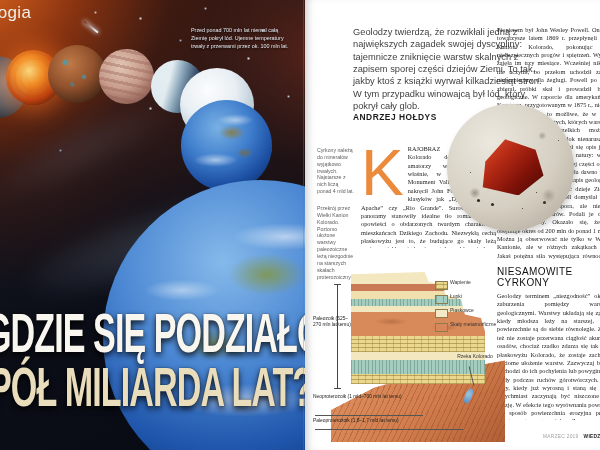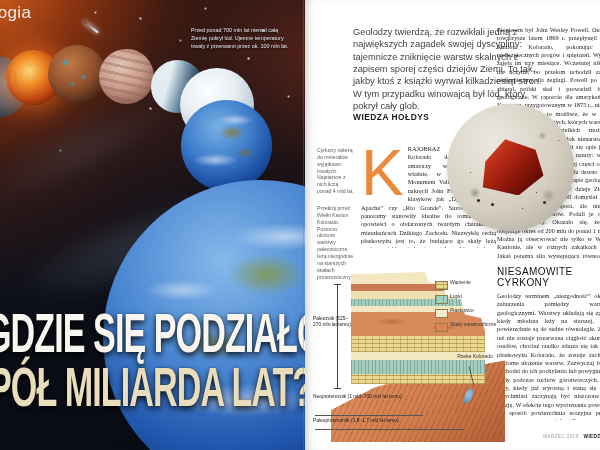--- a/index.html
+++ b/index.html
@@ -171,21 +171,21 @@
   <div id="left-caption" class="abs">Przed ponad 700 mln lat niemal całą Ziemię pokrył lód. Ujemne temperatury trwały z przerwami przez ok. 100 mln lat.</div>
   <div id="title-line1" class="abs title-line">GDZIE SIĘ PODZIAŁO</div>
   <div id="title-line2" class="abs title-line">PÓŁ MILIARDA LAT?</div>
 </div>
 
 <div id="gutter-line" class="abs"></div>
 
 <div id="right-page" class="abs">
 
   <div id="intro" class="abs">Geolodzy twierdzą, że rozwikłali jedną z największych zagadek swojej dyscypliny: tajemnicze zniknięcie warstw skalnych z zapisem sporej części dziejów Ziemi. To tak, jakby ktoś z książki wyrwał kilkadziesiąt stron. W tym przypadku winowajcą był lód, który pokrył cały glob.</div>
-  <div id="author" class="abs">WIEDZA HOŁDYS</div>
+  <div id="author" class="abs">ANDRZEJ HOŁDYS</div>
 
   <div id="margin-cap1" class="abs margin-cap">Cyrkony należą do minerałów wyjątkowo trwałych. Najstarsze z nich liczą ponad 4 mld lat.</div>
   <div id="margin-cap2" class="abs margin-cap">Przekrój przez Wielki Kanion Kolorado. Poziomo ułożone warstwy paleozoiczne leżą niezgodnie na starszych skałach proterozoicznych.</div>
 
   <div id="col2" class="abs">
     <span id="dropcap">K</span>
     <p>RAJOBRAZ płaskowyżu Kolorado doskonale znają amatorzy westernów. Tutaj właśnie, w rejonie zwanym Monument Valley, wiele filmów nakręcił John Ford, autor takich klasyków jak „Dyliżans”, „Fort Apache” czy „Rio Grande”. Surowe wzniosłe panoramy stanowiły idealne tło romantycznych opowieści o obdarzonych twardym charakterem mieszkańcach Dzikiego Zachodu. Niezwykłą cechą płaskowyżu jest to, że budujące go skały leżą poziomo, jakby nigdy nie zostały poddane żadnym naciskom i fałdowaniom. Zdumiało to już ich pierwszych odkrywców, którzy dotarli do kanionu w drugiej połowie XIX w.</p>
   </div>
 
   <div id="photo-circle" class="abs">

